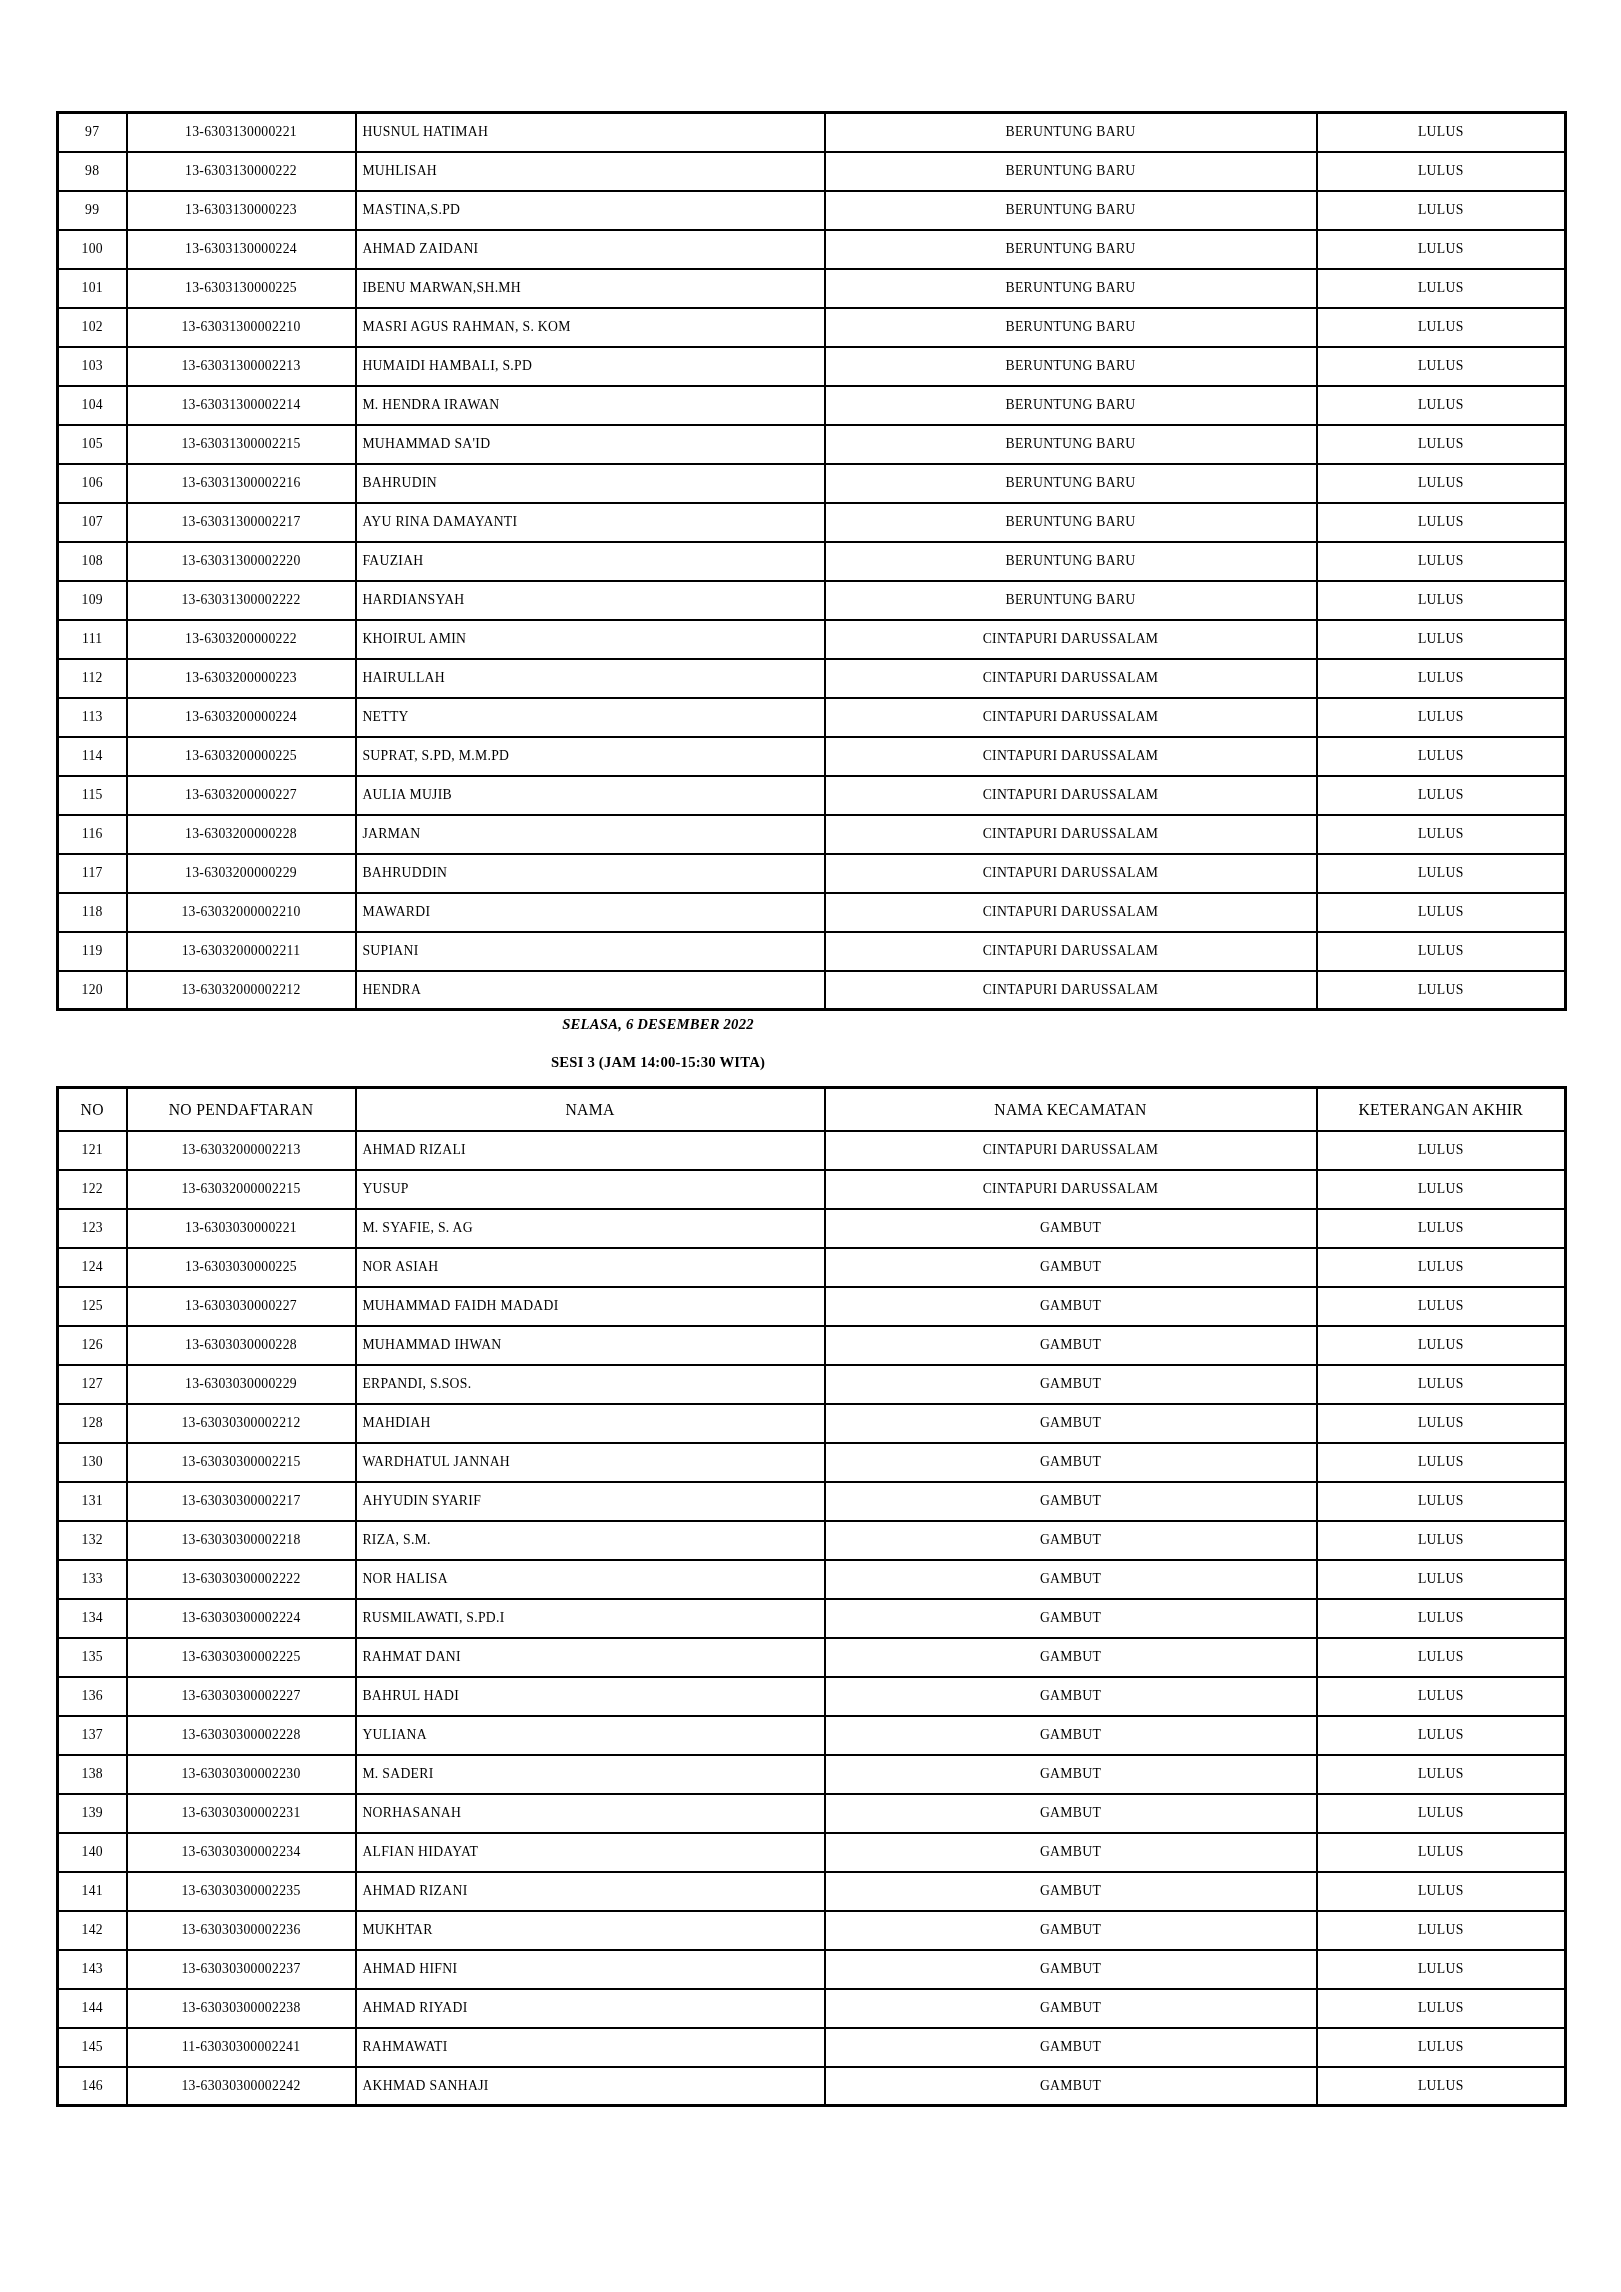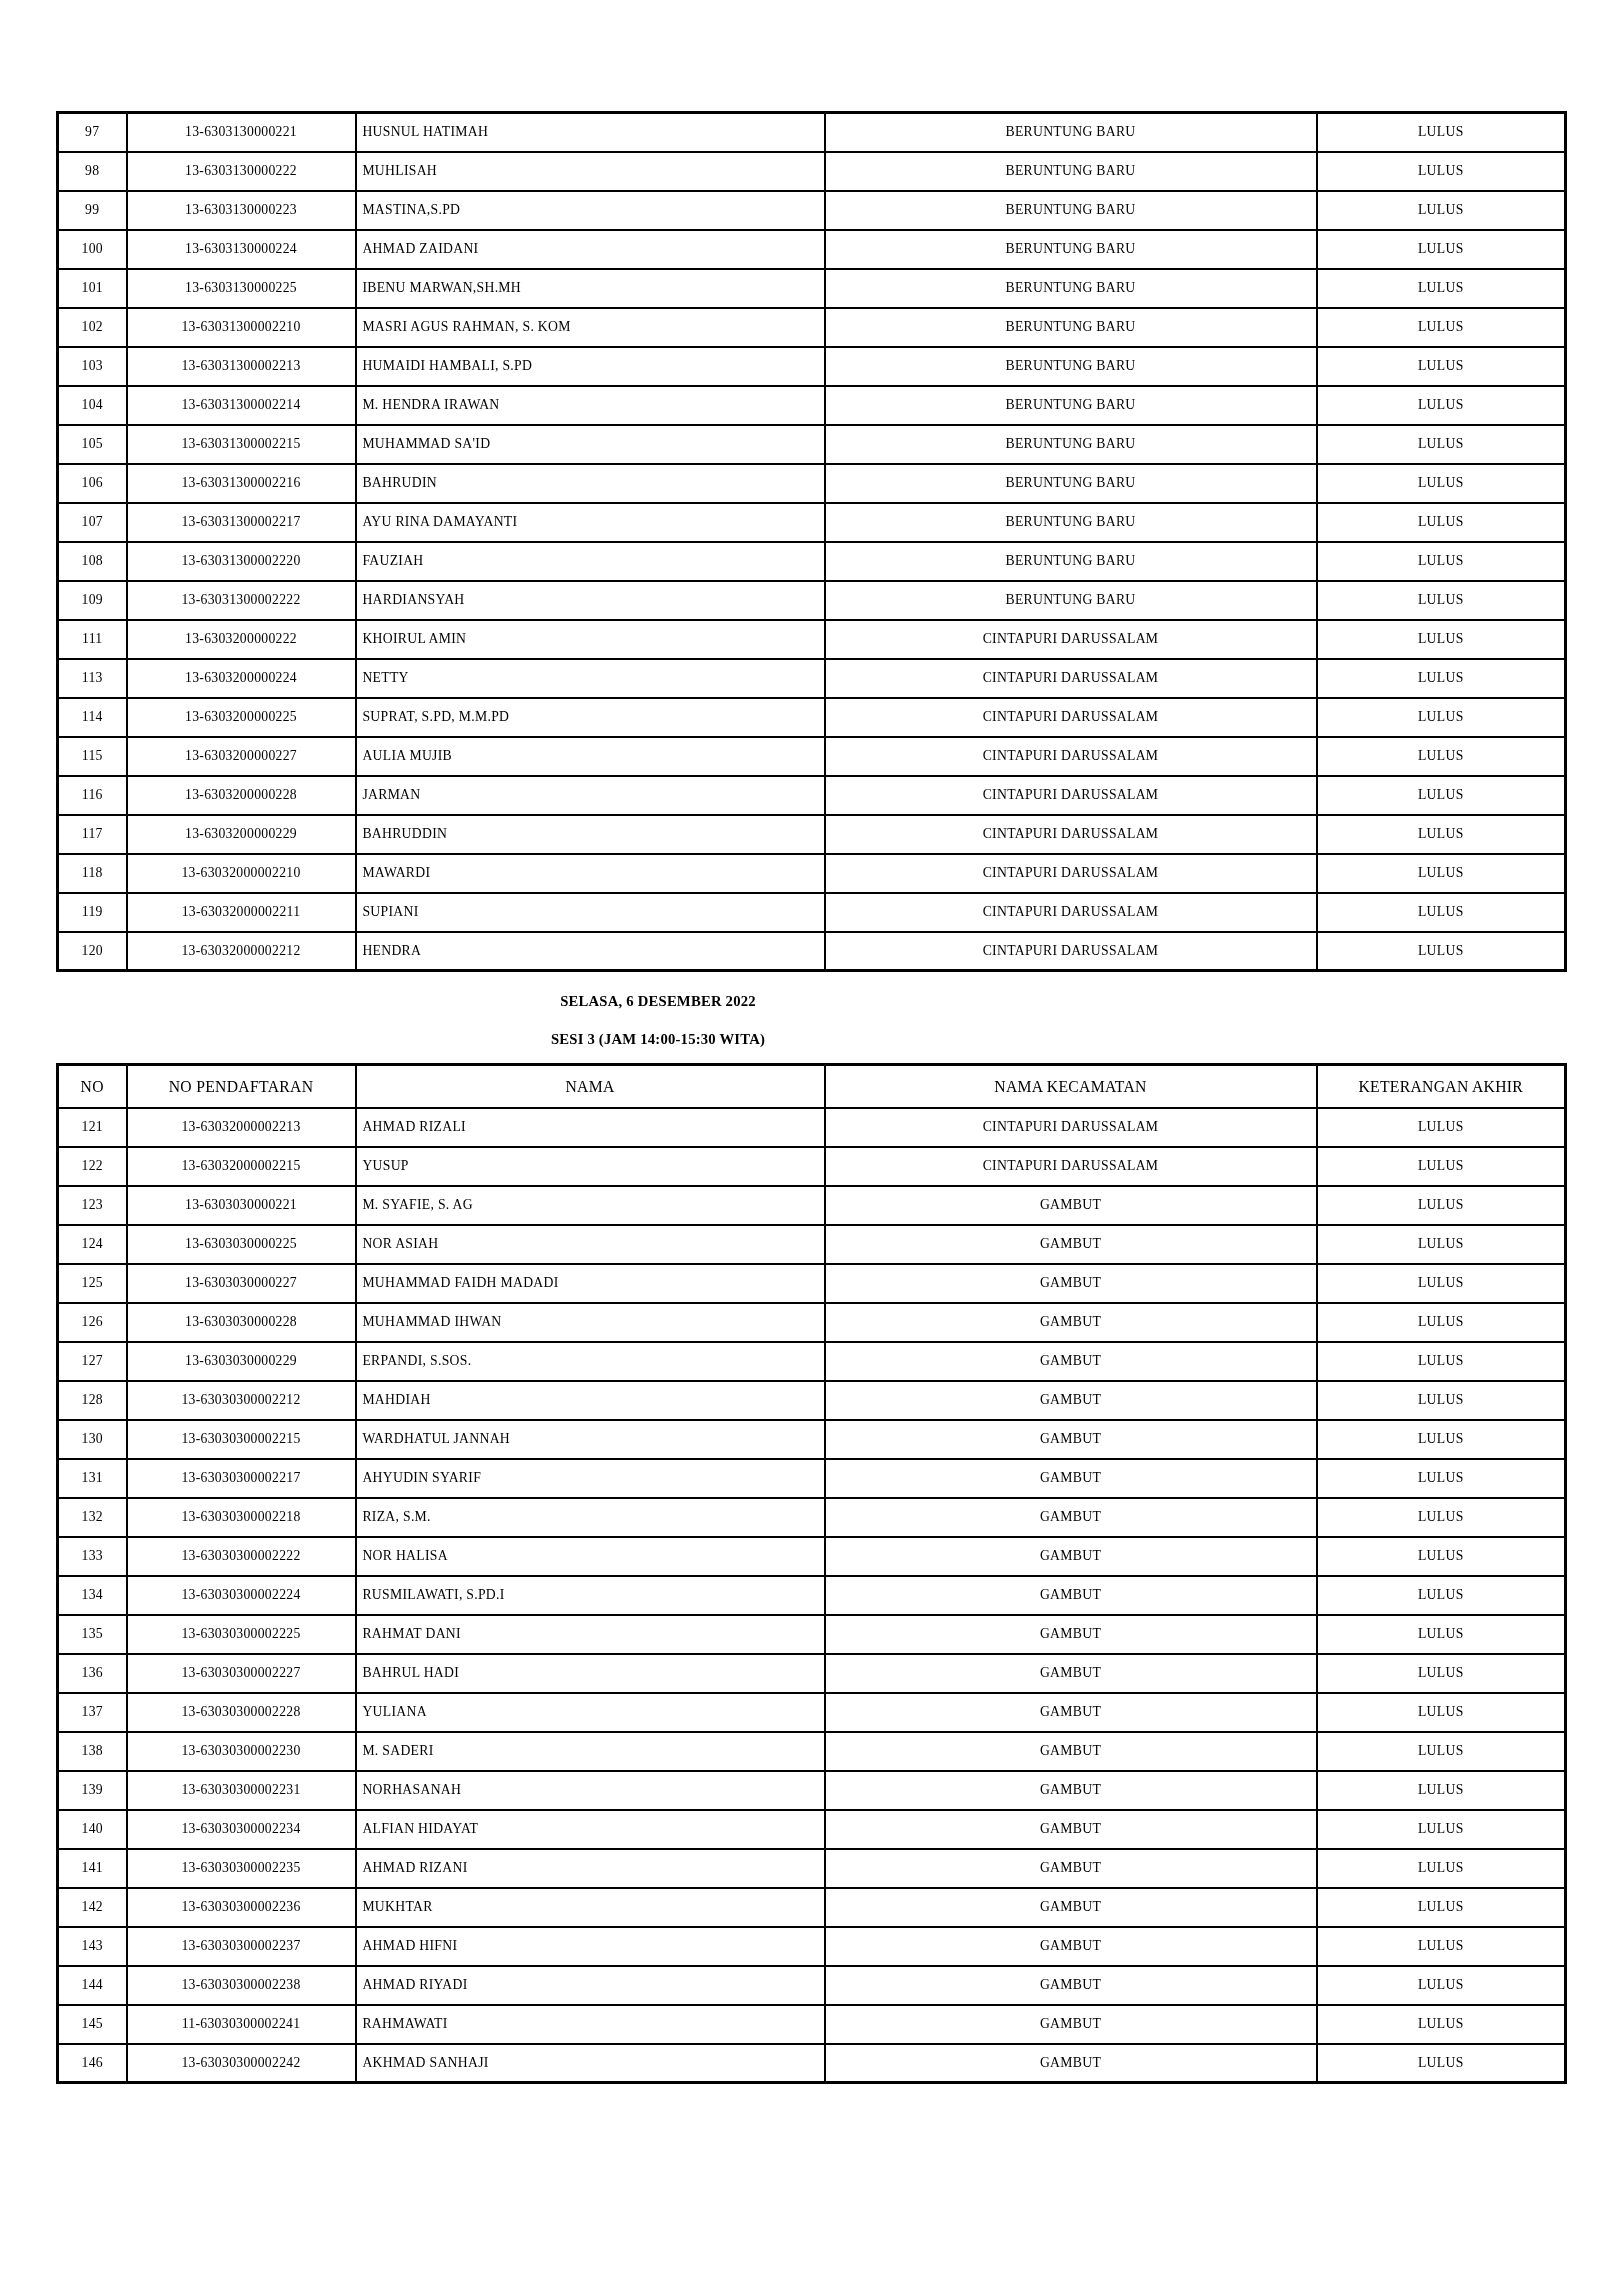--- a/index.html
+++ b/index.html
@@ -47,21 +47,21 @@
   }
   td.col-nama { text-align: left; padding-left: 5.9px; }
   .heading {
     width: 100%;
     text-align: center;
     font-weight: bold;
     font-size: 14.7px;
     line-height: 19.6px;
     letter-spacing: 0.2px;
   }
-  .heading.date { margin-top: 20px; }
+  .heading.date { margin-top: 4px; font-style: italic; }
   .heading.sesi { margin-top: 18.6px; }
   table.second { margin-top: 13.7px; }
 </style>
 </head>
 <body>
 
 <div class="sheet">
 
   <table class="results-table first">
     <colgroup>
@@ -160,20 +160,27 @@
           <td class="col-no">109</td>
           <td class="col-reg">13-63031300002222</td>
           <td class="col-nama">HARDIANSYAH</td>
           <td class="col-kec">BERUNTUNG BARU</td>
           <td class="col-ket">LULUS</td>
         </tr>
         <tr>
           <td class="col-no">111</td>
           <td class="col-reg">13-6303200000222</td>
           <td class="col-nama">KHOIRUL AMIN</td>
+          <td class="col-kec">CINTAPURI DARUSSALAM</td>
+          <td class="col-ket">LULUS</td>
+        </tr>
+        <tr>
+          <td class="col-no">112</td>
+          <td class="col-reg">13-6303200000223</td>
+          <td class="col-nama">HAIRULLAH</td>
           <td class="col-kec">CINTAPURI DARUSSALAM</td>
           <td class="col-ket">LULUS</td>
         </tr>
         <tr>
           <td class="col-no">113</td>
           <td class="col-reg">13-6303200000224</td>
           <td class="col-nama">NETTY</td>
           <td class="col-kec">CINTAPURI DARUSSALAM</td>
           <td class="col-ket">LULUS</td>
         </tr>

